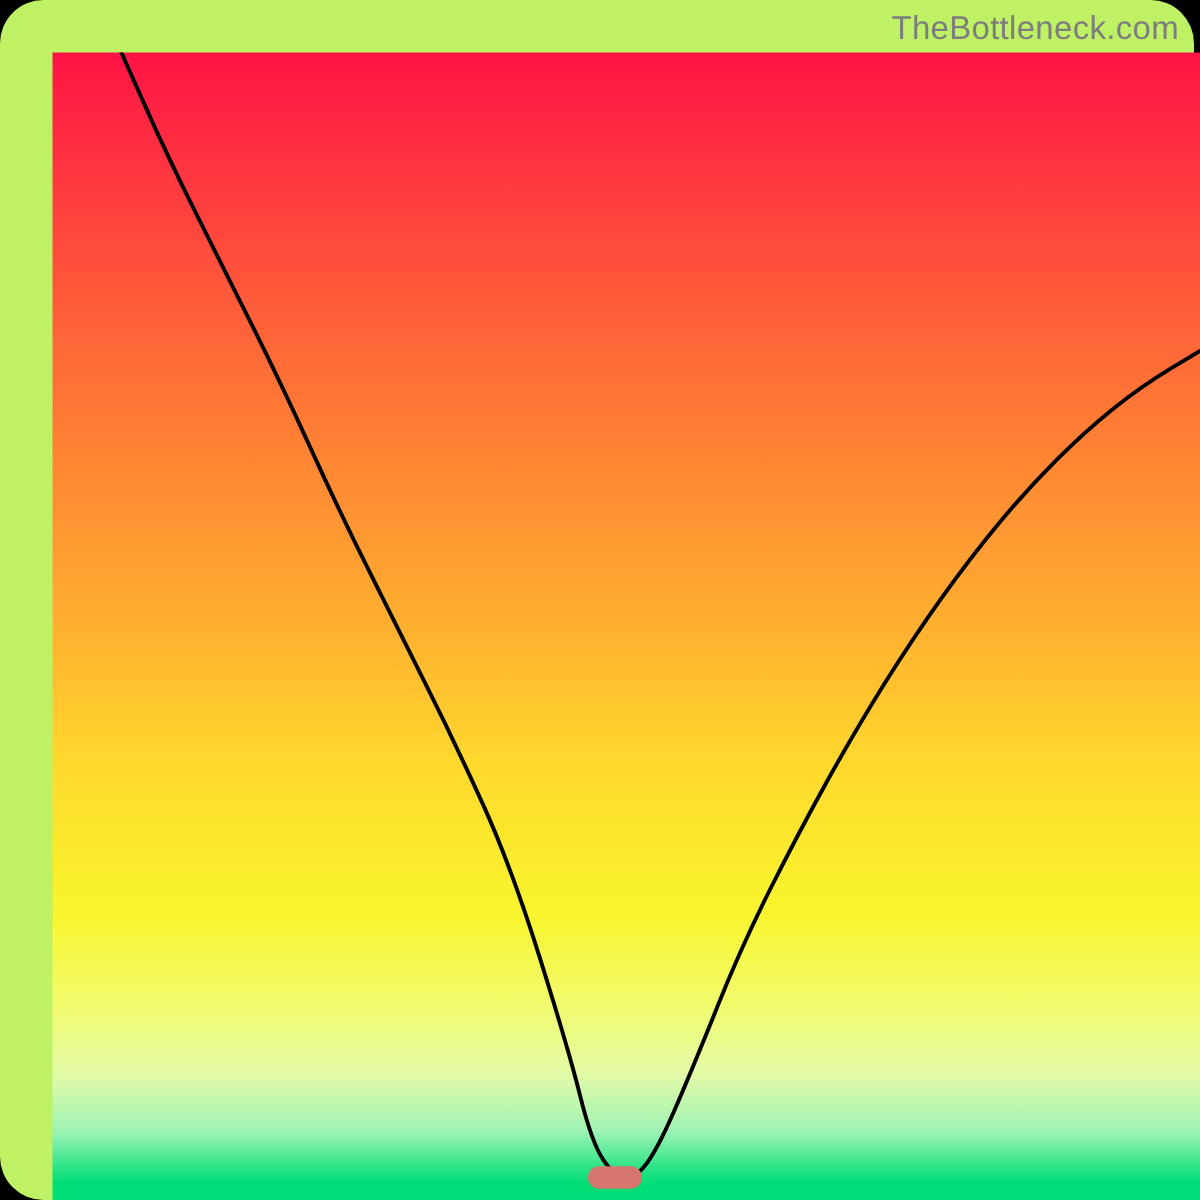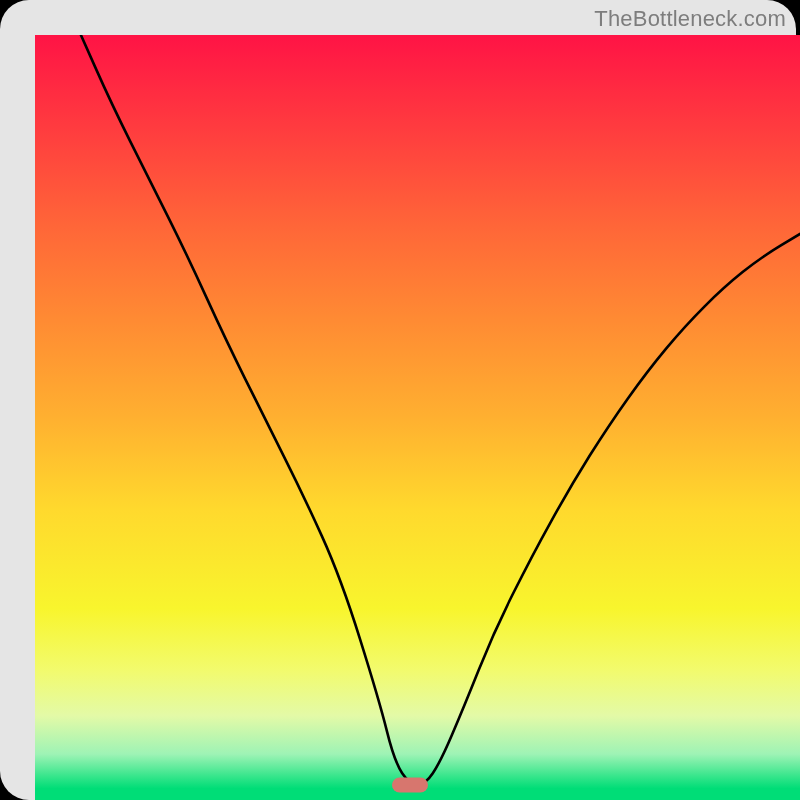--- a/index.html
+++ b/index.html
@@ -8,21 +8,21 @@
     width: 800px;
     height: 800px;
     overflow: hidden;
     background: #000;
     font-family: Arial, Helvetica, sans-serif;
   }
   .frame {
     position: relative;
     width: 796px;
     height: 800px;
-    background: #e5e5e5;
+    background: #bef264;
     border-radius: 29px;
   }
   .plot-area {
     position: absolute;
     left: 35px;
     top: 35px;
     width: 765px;
     height: 765px;
     background: linear-gradient(
       to bottom,

